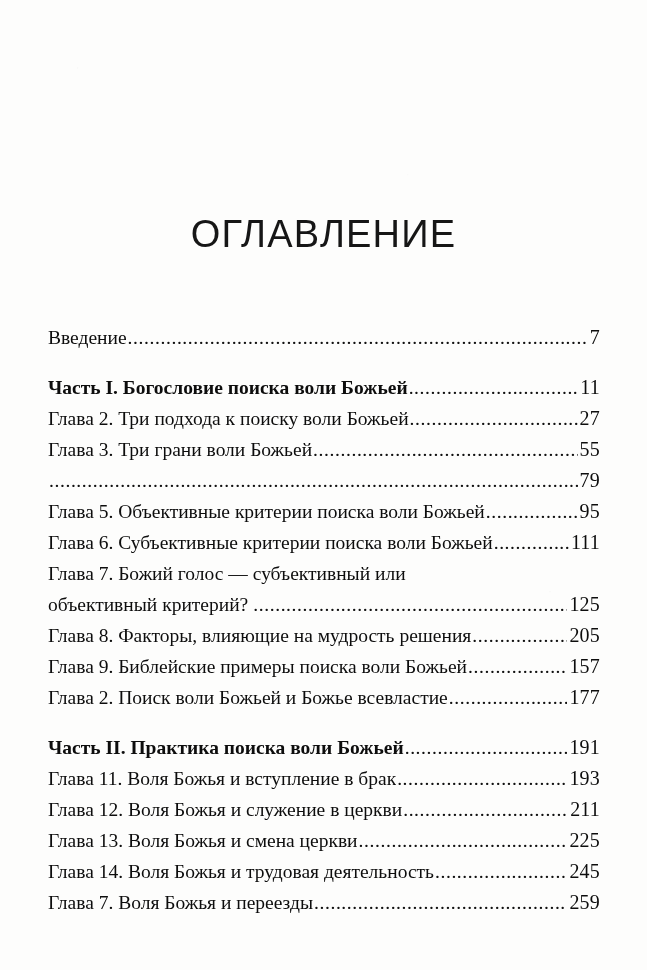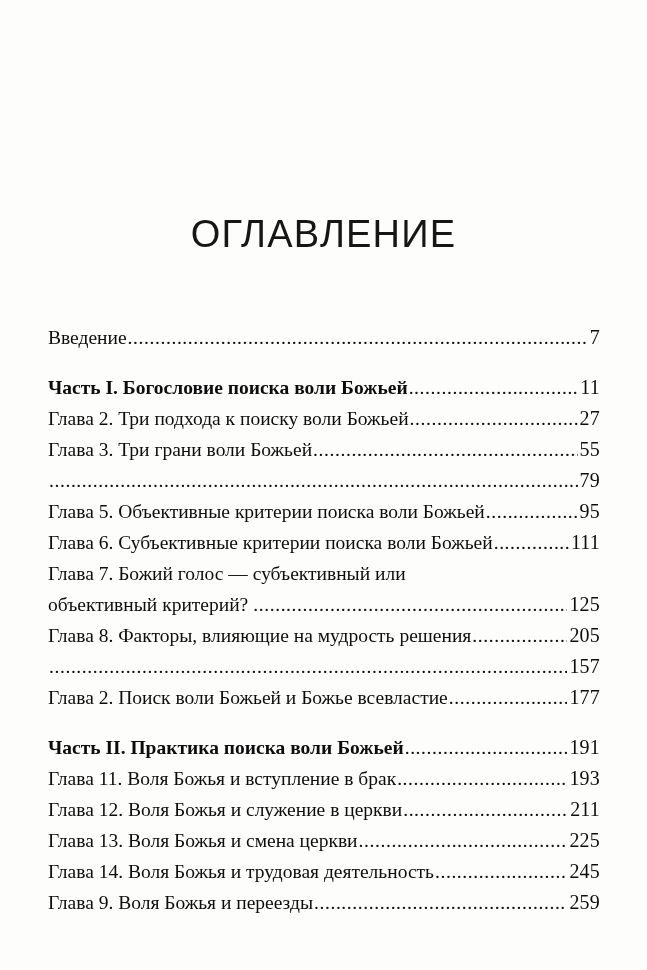--- a/index.html
+++ b/index.html
@@ -178,20 +178,21 @@
         <span class="label">объективный критерий?</span>
         <span class="leader"></span>
         <span class="page-no">125</span>
       </div>
       <div class="toc-row">
         <span class="label">Глава 8. Факторы, влияющие на мудрость решения</span>
         <span class="leader"></span>
         <span class="page-no">205</span>
       </div>
       <div class="toc-row">
+        <span class="label">Глава 9. Библейские примеры поиска воли Божьей</span>
         <span class="leader"></span>
         <span class="page-no">157</span>
       </div>
       <div class="toc-row">
         <span class="label">Глава 2. Поиск воли Божьей и Божье всевластие</span>
         <span class="leader"></span>
         <span class="page-no">177</span>
       </div>
       <div class="toc-row part gap-before">
         <span class="label">Часть II. Практика поиска воли Божьей</span>
@@ -212,19 +213,19 @@
         <span class="label">Глава 13. Воля Божья и смена церкви</span>
         <span class="leader"></span>
         <span class="page-no">225</span>
       </div>
       <div class="toc-row">
         <span class="label">Глава 14. Воля Божья и трудовая деятельность</span>
         <span class="leader"></span>
         <span class="page-no">245</span>
       </div>
       <div class="toc-row">
-        <span class="label">Глава 9. Воля Божья и переезды</span>
+        <span class="label">Глава 7. Воля Божья и переезды</span>
         <span class="leader"></span>
         <span class="page-no">259</span>
       </div>
     </div>
 
 </div>
 
 </body></html>

